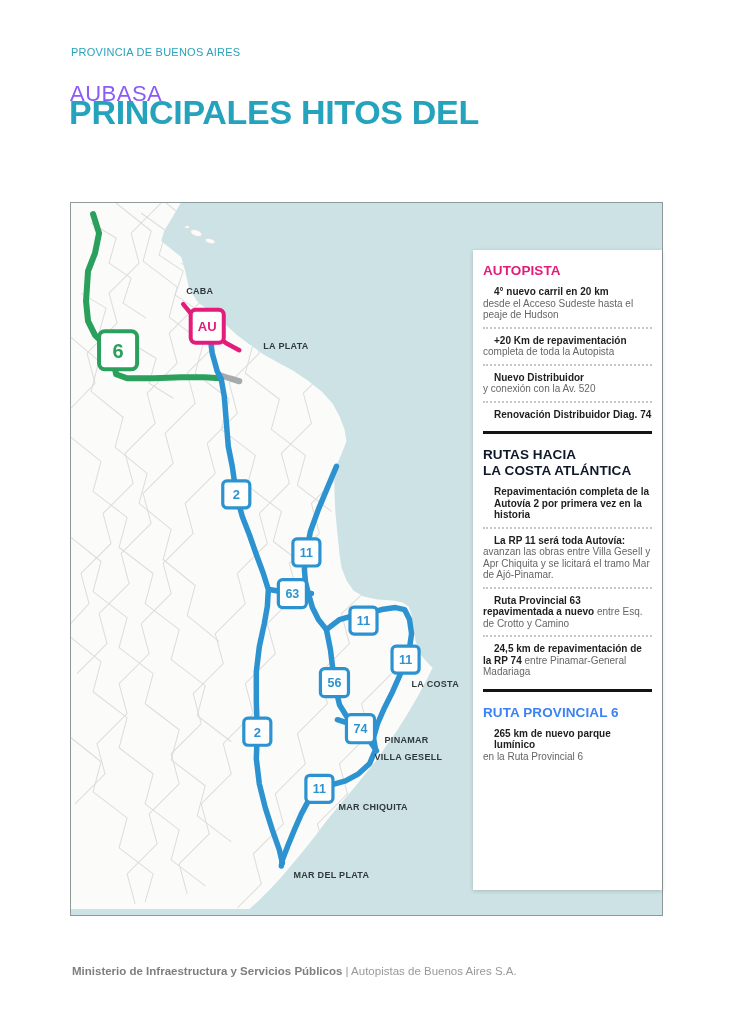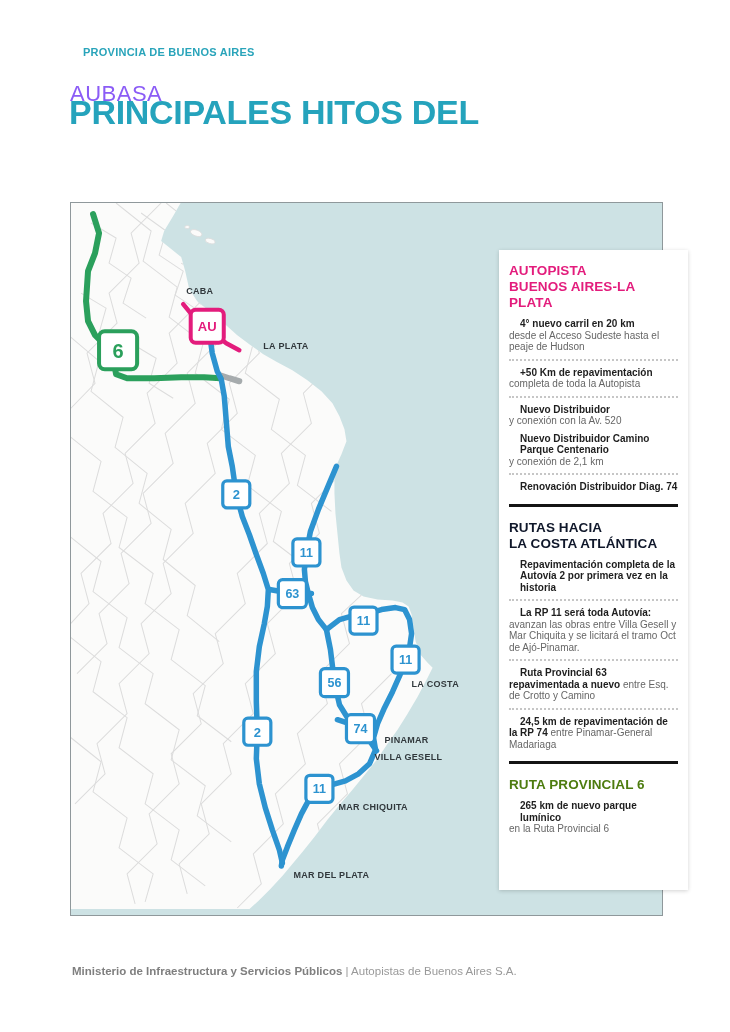--- a/index.html
+++ b/index.html
@@ -1,37 +1,37 @@
 <!DOCTYPE html>
 <html><head>
 <meta charset="utf-8">
 <style>
   html,body{margin:0;padding:0;}
   body{
     width:730px;height:1032px;position:relative;background:#ffffff;
     font-family:"Liberation Sans",sans-serif;overflow:hidden;
   }
   .kicker{
-    position:absolute;left:71px;top:46px;font-size:11px;font-weight:bold;
-    letter-spacing:.25px;color:#29a4ba;margin-left:12px;
+    position:absolute;left:71px;top:46px;font-size:11px;font-weight:normal;
+    letter-spacing:.25px;color:#29a4ba;
   }
   .brand{
     position:absolute;left:70px;top:81px;font-size:22px;color:#8b5cf6;letter-spacing:.5px;
   }
   .title{
     position:absolute;left:69px;top:92px;font-size:34px;font-weight:bold;
     color:#25a3bc;line-height:40px;letter-spacing:-.3px;
   }
   .map{
     position:absolute;left:70px;top:202px;width:593px;height:714px;
     border:1.5px solid #8f989b;background:#fbfbfa;box-sizing:border-box;
   }
   .map svg{position:absolute;left:0;top:0;width:100%;height:100%;}
   .panel{
-    position:absolute;left:499px;top:250px;width:189px;height:640px;background:#ffffff;
+    position:absolute;left:473px;top:250px;width:189px;height:640px;background:#ffffff;
     box-shadow:0 1px 4px rgba(0,0,0,.18);box-sizing:border-box;padding:13px 10px 7px 10px;
     overflow:hidden;
   }
   .sec-title{font-size:13.5px;font-weight:bold;line-height:16px;margin:0 0 7px 0;letter-spacing:.1px;}
   .item{font-size:10px;line-height:11.5px;color:#666666;margin:0 0 6px 0;}
   .item b{color:#1e1e1e;margin-left:11px;}
   .item b.blk{display:block;}
   .dotted{border-top:2px dotted #c6c6c6;margin:5px 0 6px 0;height:0;}
   .divider{border-top:3px solid #141414;margin:11px 0 13px 0;height:0;}
   .footer{position:absolute;left:72px;top:965px;font-size:11.5px;color:#999999;}
@@ -132,48 +132,46 @@
         <text x="303" y="556">VILLA GESELL</text>
         <text x="267" y="606">MAR CHIQUITA</text>
         <text x="222" y="674">MAR DEL PLATA</text>
       </g>
   </svg>
 </div>
 
 <div class="panel">
     <div class="sec-title" style="color: rgb(227, 28, 124);">
       <div>AUTOPISTA</div>
-      <div>BUENOS AIRES-LA PLATA</div>
     </div>
     <div class="item"><b class="blk">4° nuevo carril en 20 km</b><span>desde el Acceso Sudeste hasta el peaje de Hudson</span></div>
     <div class="dotted"></div>
-    <div class="item"><b class="blk">+50 Km de repavimentación</b><span>completa de toda la Autopista</span></div>
+    <div class="item"><b class="blk">+20 Km de repavimentación</b><span>completa de toda la Autopista</span></div>
     <div class="dotted"></div>
     <div class="item"><b class="blk">Nuevo Distribuidor</b><span>y conexión con la Av. 520</span></div>
-    <div class="item"><b class="blk">Nuevo Distribuidor Camino Parque Centenario</b><span>y conexión de 2,1 km</span></div>
     <div class="dotted"></div>
     <div class="item">
       <b class="blk">Renovación Distribuidor Diag. 74</b>
     </div>
     <div class="divider"></div>
     <div class="sec-title" style="color: #0f172a;">
       <div>RUTAS HACIA</div>
       <div>LA COSTA ATLÁNTICA</div>
     </div>
     <div class="item">
       <b class="blk">Repavimentación completa de la Autovía 2 por primera vez en la historia</b>
     </div>
     <div class="dotted"></div>
-    <div class="item"><b class="blk">La RP 11 será toda Autovía:</b><span>avanzan las obras entre Villa Gesell y Mar Chiquita y se licitará el tramo Oct de Ajó-Pinamar.</span></div>
+    <div class="item"><b class="blk">La RP 11 será toda Autovía:</b><span>avanzan las obras entre Villa Gesell y Apr Chiquita y se licitará el tramo Mar de Ajó-Pinamar.</span></div>
     <div class="dotted"></div>
     <div class="item"><b>Ruta Provincial 63 repavimentada a nuevo</b><span> entre Esq. de Crotto y Camino</span></div>
     <div class="dotted"></div>
     <div class="item"><b>24,5 km de repavimentación de la RP 74</b><span> entre Pinamar-General Madariaga</span></div>
     <div class="divider"></div>
-    <div class="sec-title" style="color: #4d7c0f;">
+    <div class="sec-title" style="color: #3b82f6;">
       <div>RUTA PROVINCIAL 6</div>
     </div>
     <div class="item"><b class="blk">265 km de nuevo parque lumínico</b><span>en la Ruta Provincial 6</span></div>
   </div>
 
 <div class="footer">
   <b>Ministerio de Infraestructura y Servicios Públicos</b>
   <span>| Autopistas de Buenos Aires S.A.</span>
 </div>
 

